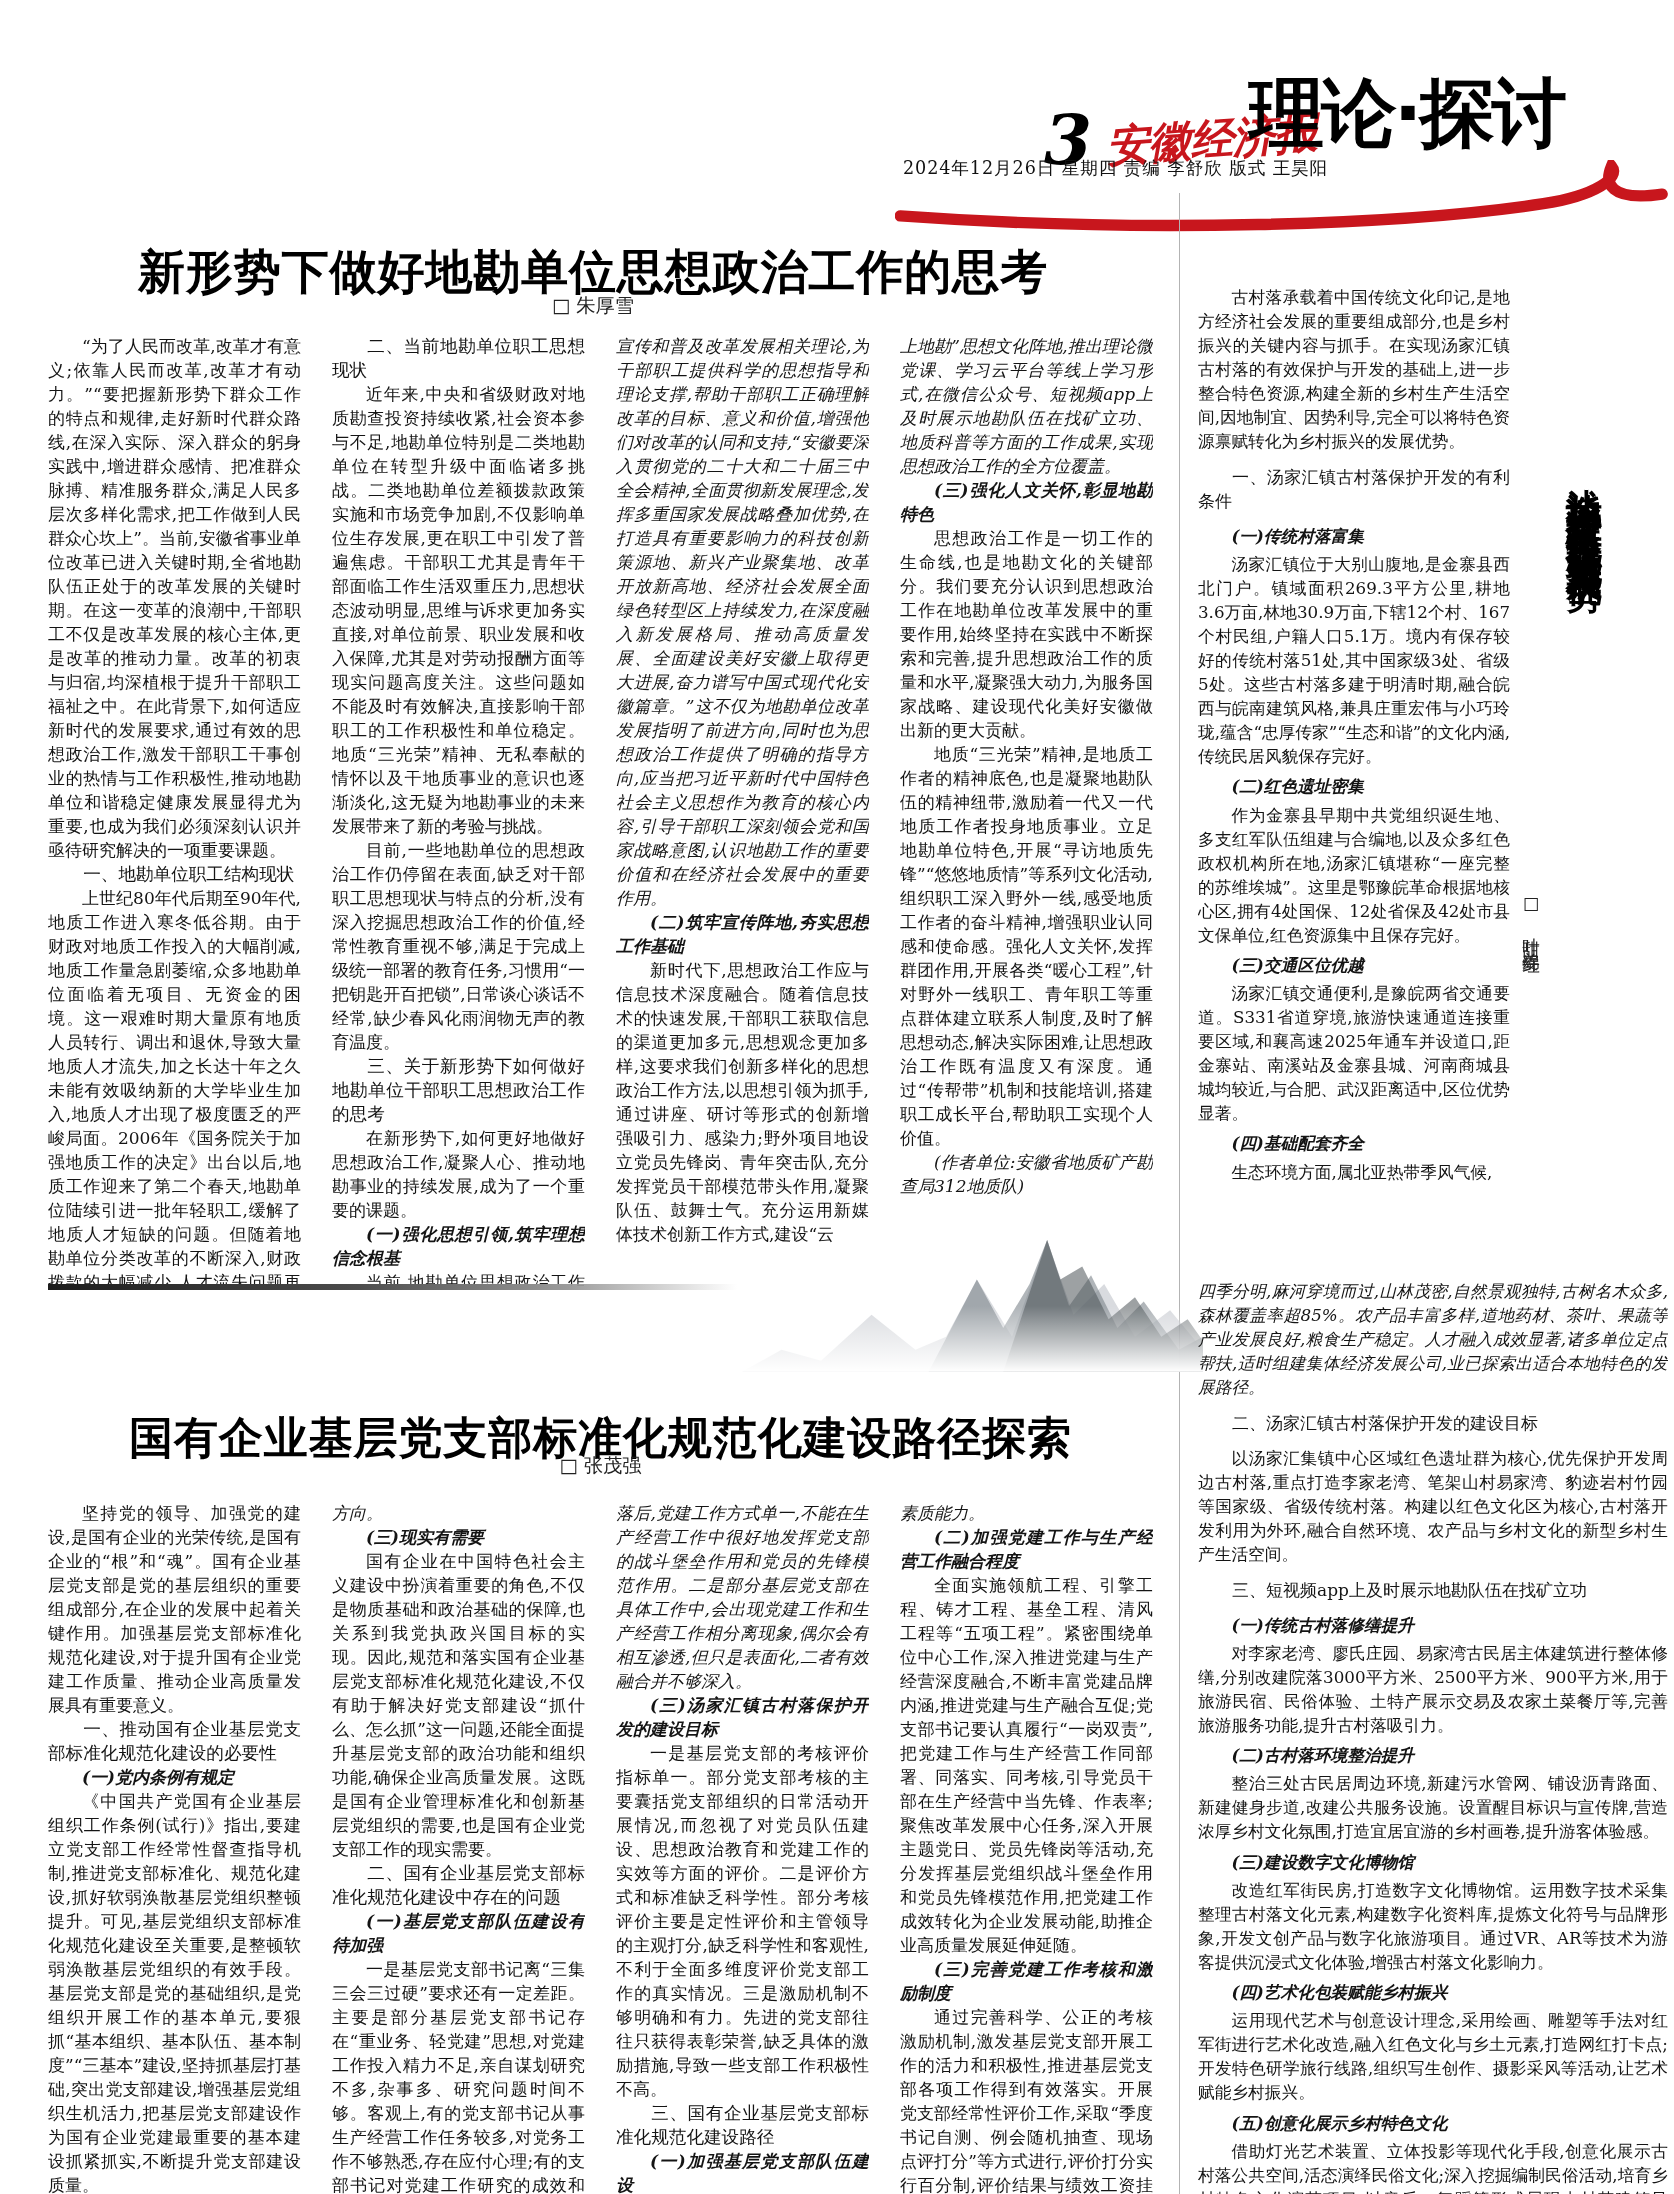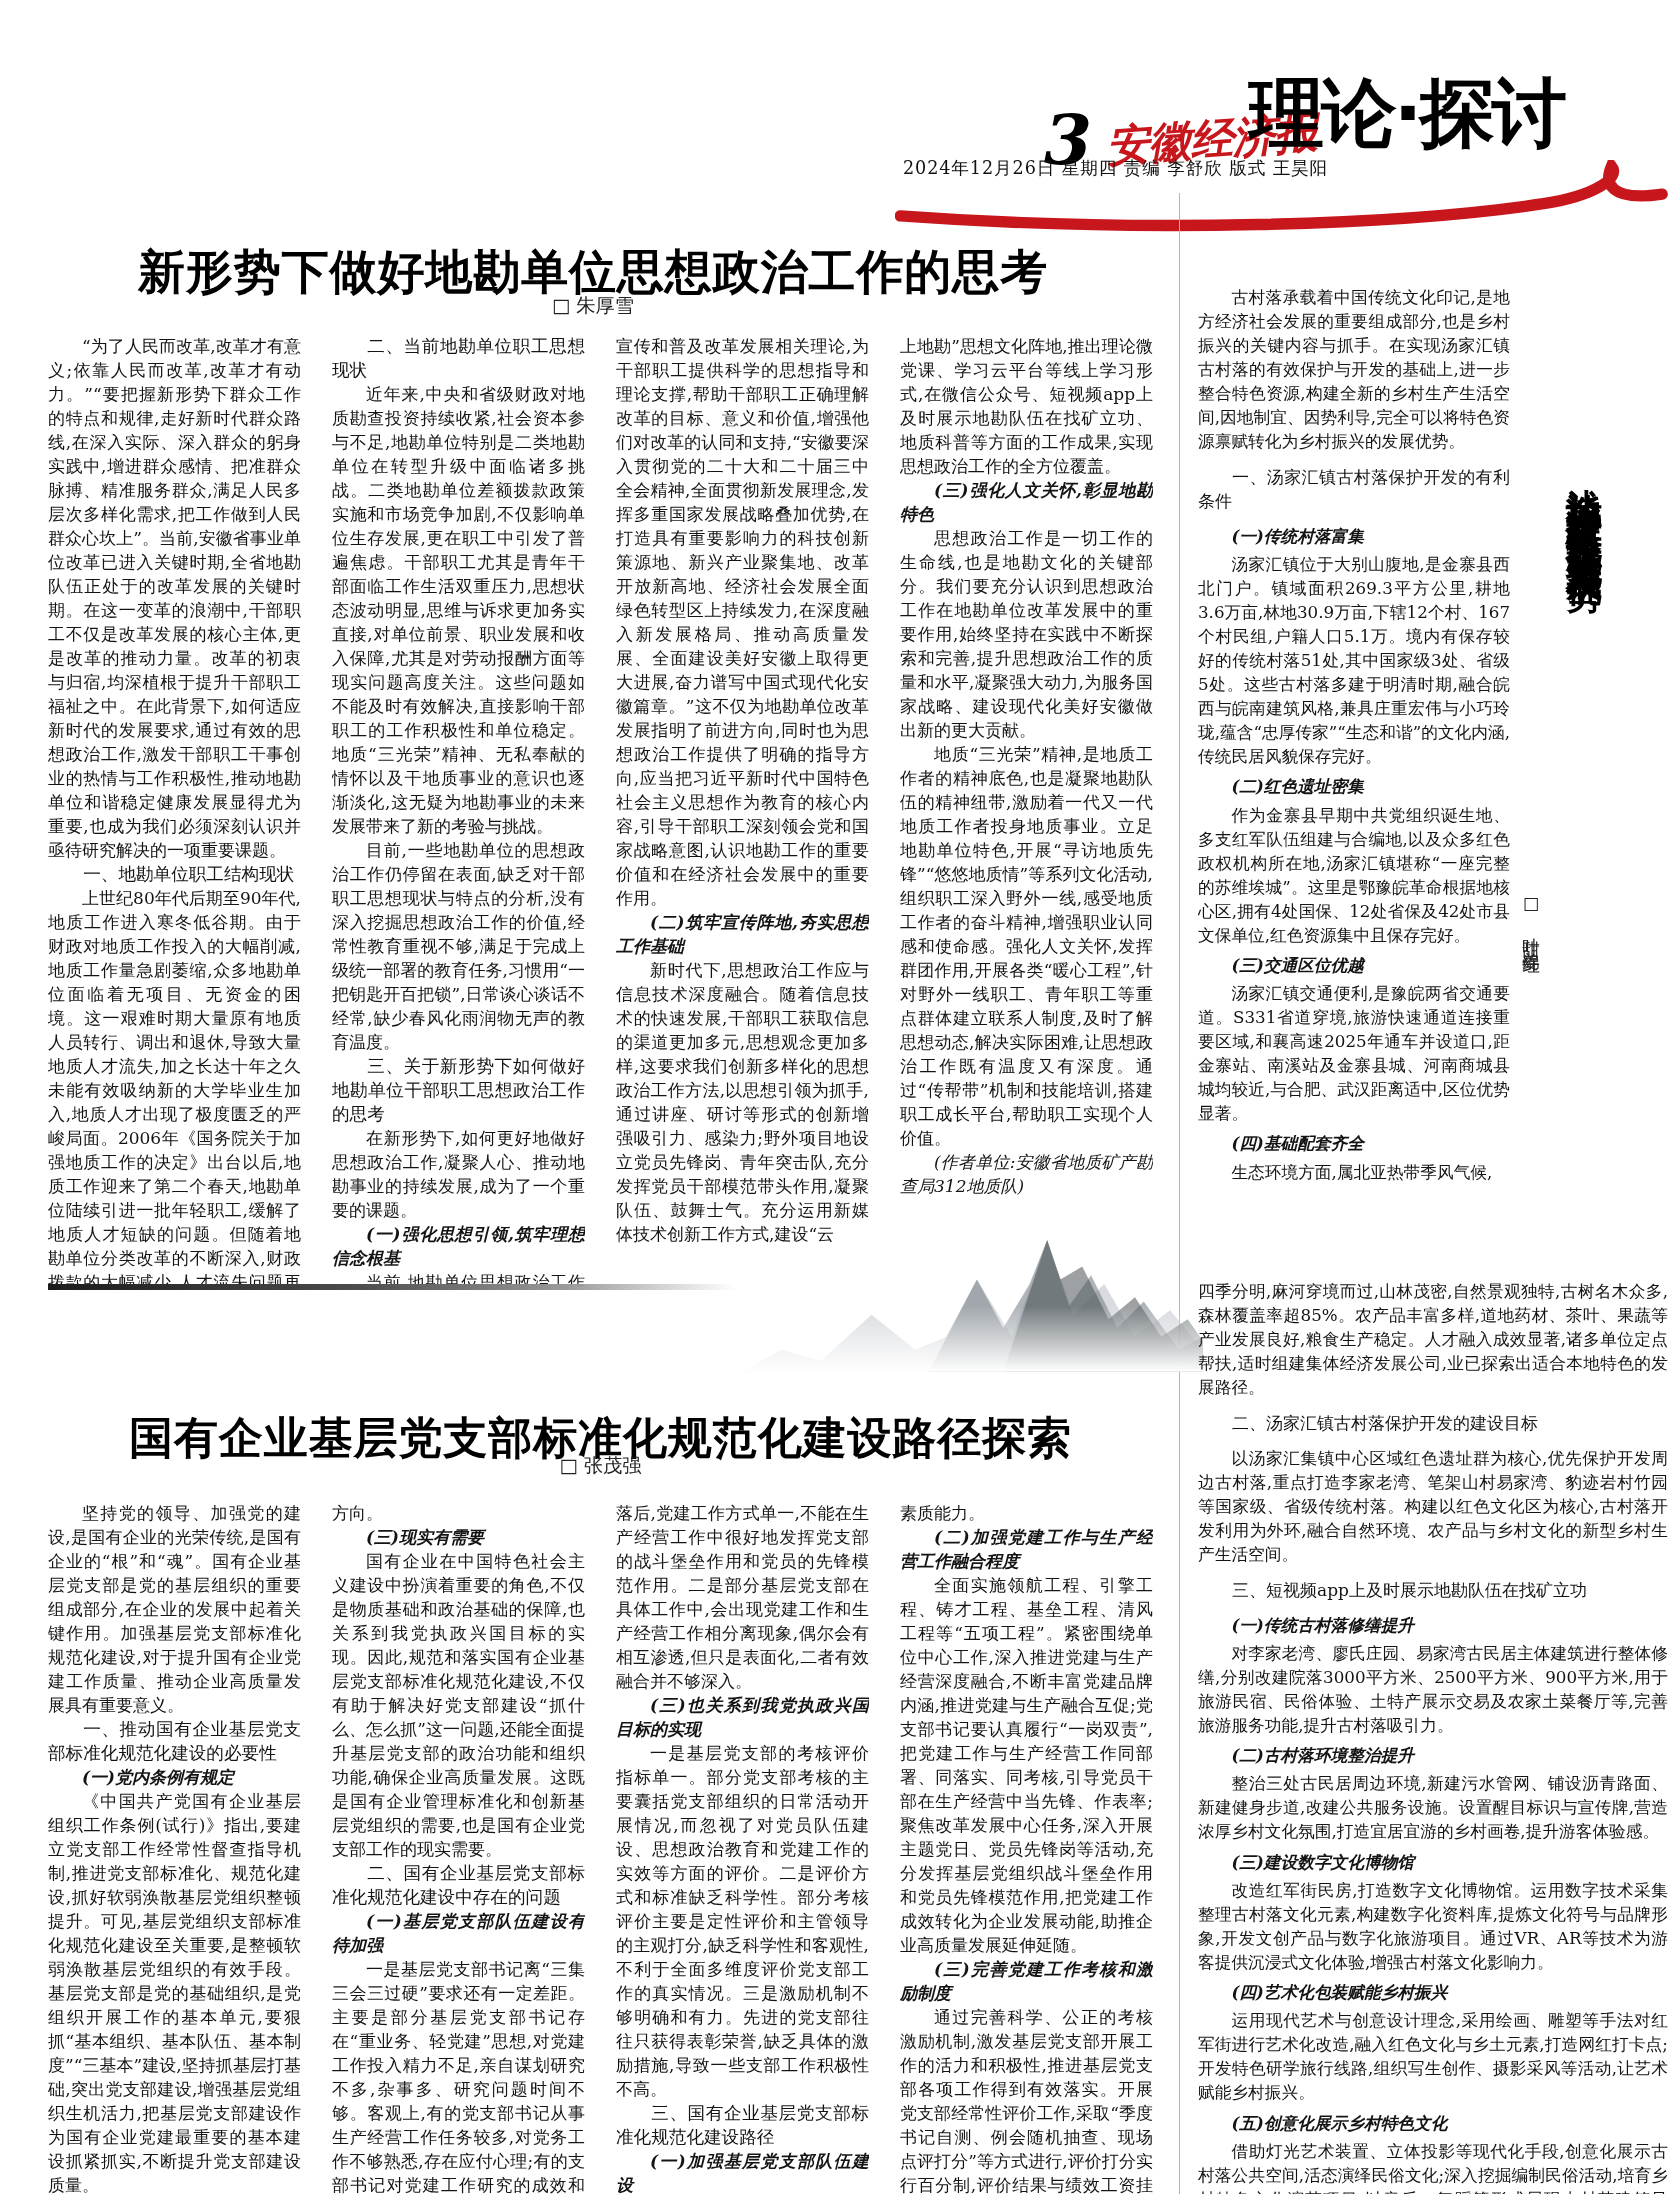--- a/index.html
+++ b/index.html
@@ -13,21 +13,21 @@
          font-family:"DejaVu Sans","Liberation Sans",sans-serif;font-weight:900;font-size:75px;
          letter-spacing:-2.6px;color:#000;white-space:nowrap;}
   .dateline{position:absolute;left:903px;top:156px;font-size:17.6px;letter-spacing:0.9px;color:#111;white-space:nowrap;}
   .swoosh{position:absolute;left:895px;top:160px;}
   
   .headline{position:absolute;text-align:center;font-weight:900;color:#000;letter-spacing:0.9px;white-space:nowrap;margin-top:36px;}
   .byline{position:absolute;text-align:center;font-size:19.3px;color:#222;}
   .col{position:absolute;width:253px;font-size:17px;line-height:24px;text-align:justify;overflow:hidden;}
   .col>div{margin:0;}
   .para{text-indent:2em;}
-  .para.cont{text-indent:0;}
+  .para.cont{text-indent:0;font-style:italic;}
   .sec-head{font-weight:400;text-indent:2em;margin:12.3px 0 10.5px;font-size:17.6px;}
   .sub-head{font-weight:bold;font-style:italic;text-indent:2em;margin:6.1px 0 4.4px;}
   .author-unit{font-style:italic;text-indent:2em;margin-top:7px;}
   
   .a3col{position:absolute;font-size:16.7px;line-height:24px;text-align:justify;overflow:hidden;}
   .a3col .sec-head{font-size:17px;}
   .vtitle{position:absolute;left:1560px;top:459px;height:834px;writing-mode:vertical-rl;
           font-weight:900;font-size:36px;letter-spacing:4.4px;color:#000;}
   .vbyline{position:absolute;left:1519px;top:893px;height:263px;writing-mode:vertical-rl;
           font-size:17.6px;color:#222;letter-spacing:2.6px;}
@@ -106,21 +106,21 @@
   <div class="col" style="left:332px; top:1501px;height:1112px;">
       <div class="para cont">方向。</div>
       <div class="sub-head">(三)现实有需要</div>
       <div class="para">国有企业在中国特色社会主义建设中扮演着重要的角色,不仅是物质基础和政治基础的保障,也关系到我党执政兴国目标的实现。因此,规范和落实国有企业基层党支部标准化规范化建设,不仅有助于解决好党支部建设“抓什么、怎么抓”这一问题,还能全面提升基层党支部的政治功能和组织功能,确保企业高质量发展。这既是国有企业管理标准化和创新基层党组织的需要,也是国有企业党支部工作的现实需要。</div>
       <div class="sec-head">二、国有企业基层党支部标准化规范化建设中存在的问题</div>
       <div class="sub-head">(一)基层党支部队伍建设有待加强</div>
       <div class="para">一是基层党支部书记离“三集三会三过硬”要求还有一定差距。主要是部分基层党支部书记存在“重业务、轻党建”思想,对党建工作投入精力不足,亲自谋划研究不多,杂事多、研究问题时间不够。客观上,有的党支部书记从事生产经营工作任务较多,对党务工作不够熟悉,存在应付心理;有的支部书记对党建工作研究的成效和指导不够,导致工作精力相对不足。</div>
     </div>
   <div class="col" style="left:616px;top:1501px;height:1112px;">
       <div class="para cont">落后,党建工作方式单一,不能在生产经营工作中很好地发挥党支部的战斗堡垒作用和党员的先锋模范作用。二是部分基层党支部在具体工作中,会出现党建工作和生产经营工作相分离现象,偶尔会有相互渗透,但只是表面化,二者有效融合并不够深入。</div>
-      <div class="sub-head">(三)也关系到我党执政兴国目标的实现</div>
+      <div class="sub-head">(三)汤家汇镇古村落保护开发的建设目标</div>
       <div class="para">一是基层党支部的考核评价指标单一。部分党支部考核的主要囊括党支部组织的日常活动开展情况,而忽视了对党员队伍建设、思想政治教育和党建工作的实效等方面的评价。二是评价方式和标准缺乏科学性。部分考核评价主要是定性评价和主管领导的主观打分,缺乏科学性和客观性,不利于全面多维度评价党支部工作的真实情况。三是激励机制不够明确和有力。先进的党支部往往只获得表彰荣誉,缺乏具体的激励措施,导致一些支部工作积极性不高。</div>
       <div class="sec-head">三、国有企业基层党支部标准化规范化建设路径</div>
       <div class="sub-head">(一)加强基层党支部队伍建设</div>
     </div>
   <div class="col" style="left:900px;top:1501px;height:1112px;">
       <div class="para cont">素质能力。</div>
       <div class="sub-head">(二)加强党建工作与生产经营工作融合程度</div>
       <div class="para">全面实施领航工程、引擎工程、铸才工程、基垒工程、清风工程等“五项工程”。紧密围绕单位中心工作,深入推进党建与生产经营深度融合,不断丰富党建品牌内涵,推进党建与生产融合互促;党支部书记要认真履行“一岗双责”,把党建工作与生产经营工作同部署、同落实、同考核,引导党员干部在生产经营中当先锋、作表率;聚焦改革发展中心任务,深入开展主题党日、党员先锋岗等活动,充分发挥基层党组织战斗堡垒作用和党员先锋模范作用,把党建工作成效转化为企业发展动能,助推企业高质量发展延伸延随。</div>
       <div class="sub-head">(三)完善党建工作考核和激励制度</div>
       <div class="para">通过完善科学、公正的考核激励机制,激发基层党支部开展工作的活力和积极性,推进基层党支部各项工作得到有效落实。开展党支部经常性评价工作,采取“季度书记自测、例会随机抽查、现场点评打分”等方式进行,评价打分实行百分制,评价结果与绩效工资挂钩,正向激励先进、鞭策后进;对抓党建工作不实、述职评议测评满意度低的干部,及时调整,树立“有为者上、优者奖、庸者下、劣者汰”的鲜明导向,更好促进基层党务干部履职尽责,激发干事创业的热情,进一步提升党支部工作质量。</div>

